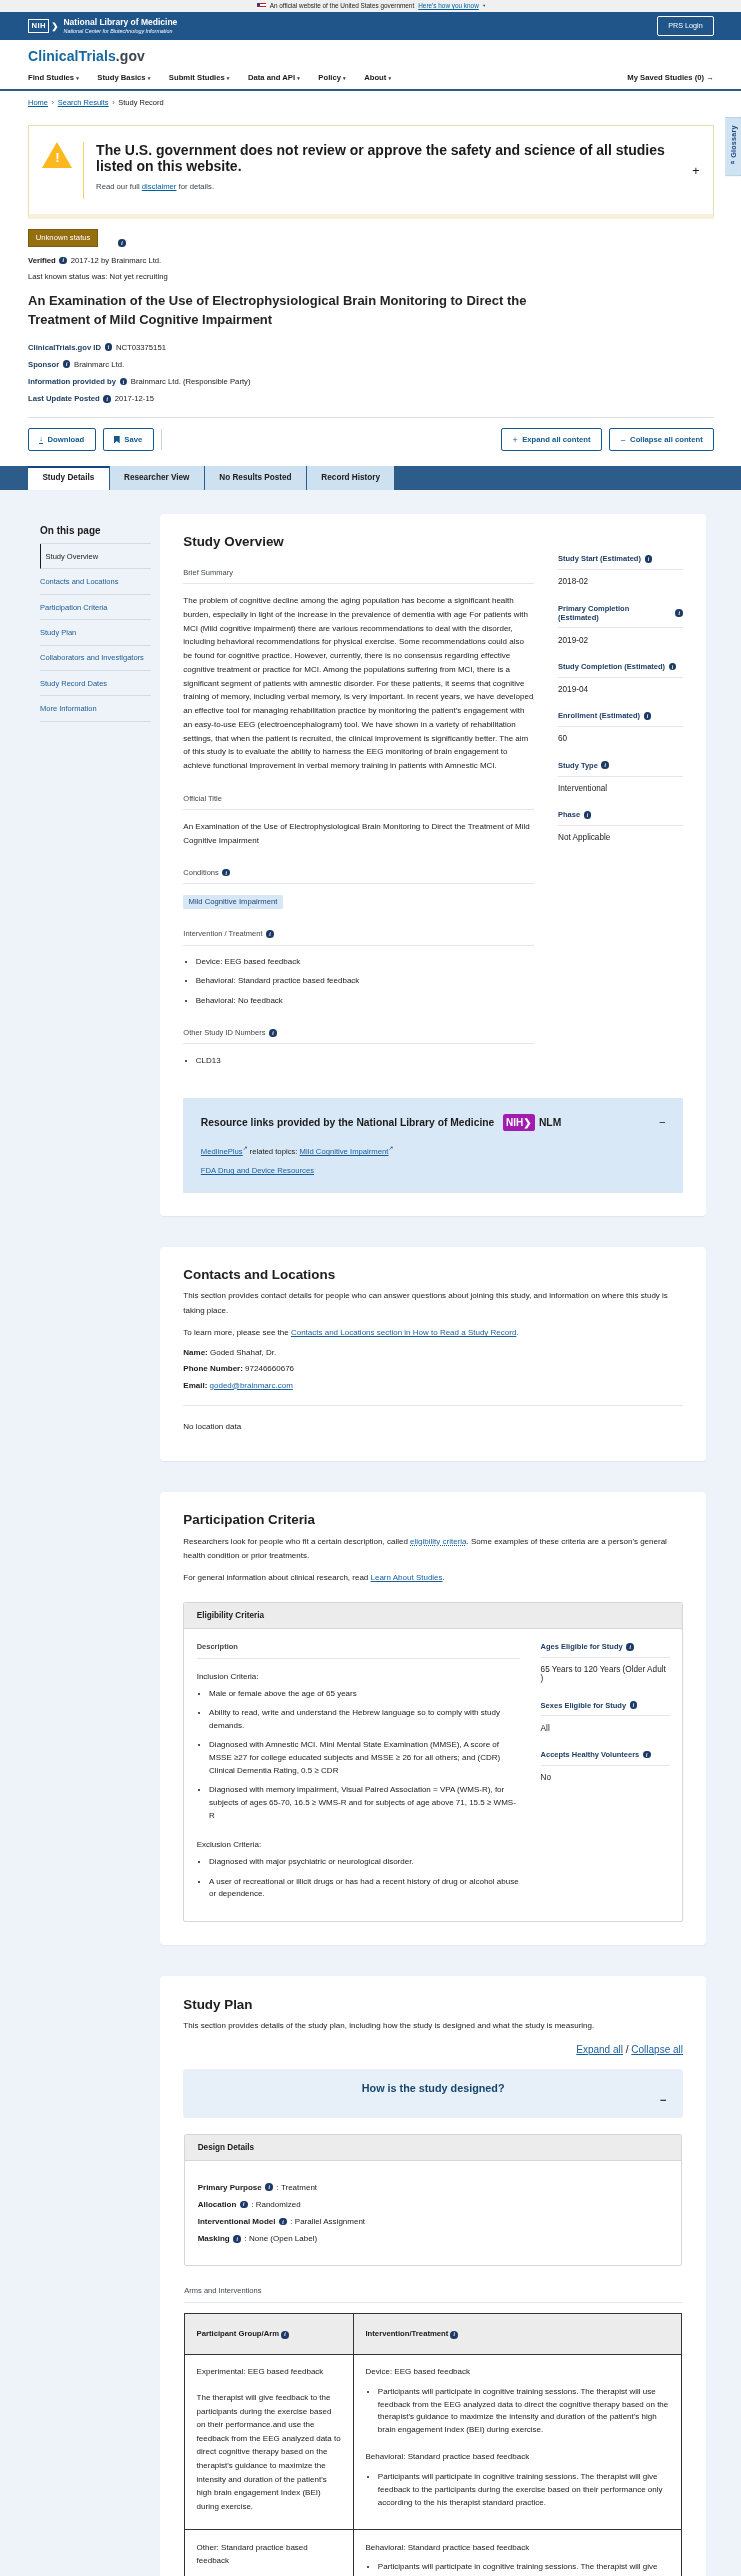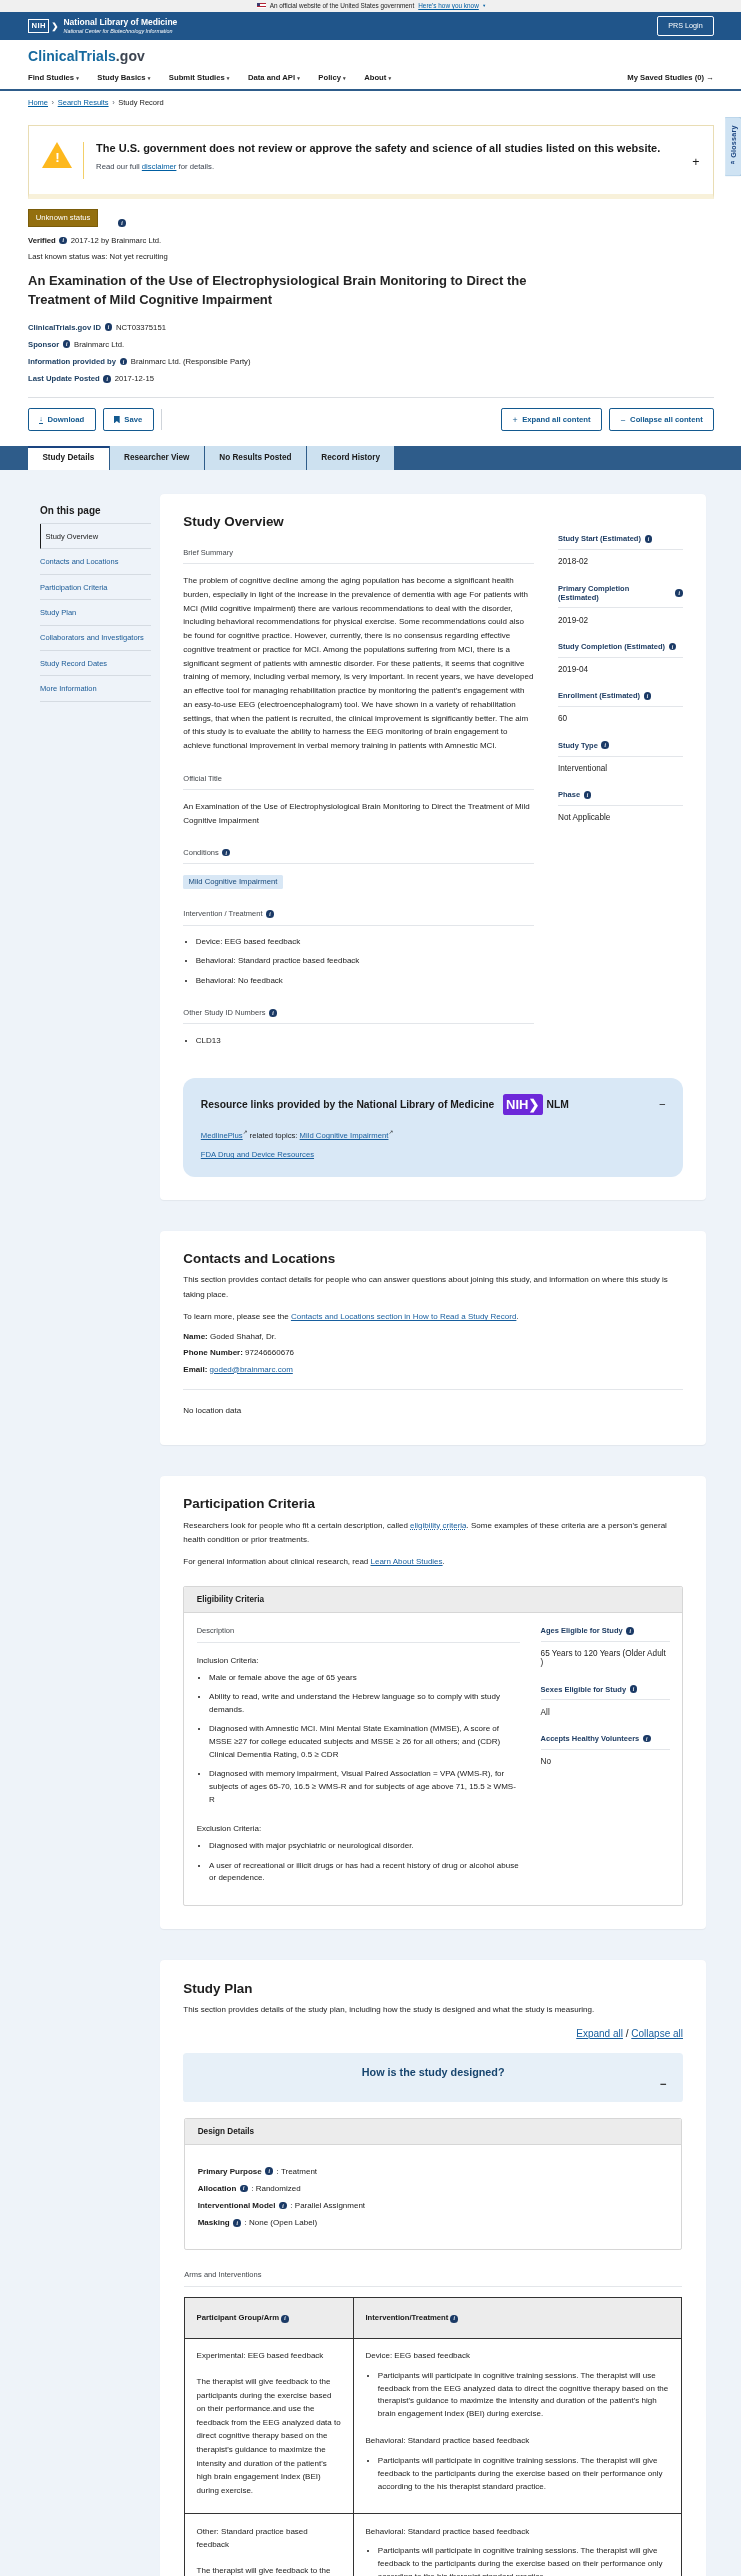--- a/index.html
+++ b/index.html
@@ -38,21 +38,21 @@
   
   .glossary-tab { position:absolute; top:117px; right:0; background:#cfe3f3; border:0.5px solid #a9c9e2; border-right:none; border-radius:4.1px 0 0 4.1px; padding:7.2px 3.6px; writing-mode:vertical-rl; transform:rotate(180deg); font-weight:700; color:#1a4480; font-size:7.2px; cursor:pointer; letter-spacing:0.2px; }
   .glossary-tab .dbl { font-size:7.7px; margin-top:4.1px; transform:rotate(90deg); display:inline-block; }
 
   
   .warning { margin:13.4px 28px 0; border:0.5px solid #e9ddb4; border-bottom:5.2px solid #f8f1da; background:#fff; display:flex; position:relative; padding:15.5px 31px 15.5px 13.4px; }
   .warn-tri { width:30px; height:26px; position:relative; flex:none; margin-right:10.3px; }
   .warn-tri .t { width:0; height:0; border-left:15px solid transparent; border-right:15px solid transparent; border-bottom:26px solid #fdb81e; }
   .warn-tri .bang { position:absolute; left:50%; top:8.2px; transform:translateX(-50%); color:#fff; font-weight:800; font-size:13.4px; }
   .warn-sep { border-left:1px solid #f3cf68; padding-left:12.4px; }
-  .warn-title { font-size:11px; font-weight:700; margin:0 0 8.2px; }
+  .warn-title { font-size:14px; font-weight:700; margin:0 0 8.2px; }
   .warn-body { font-size:7.7px; color:#3d4551; }
   .warn-body a { color:#005ea2; }
   .warn-plus { position:absolute; right:13.4px; top:44%; font-size:12.4px; color:#1b1b1b; cursor:pointer; line-height:1; }
 
   
   .status-row { padding:10.3px 28px 0; display:flex; align-items:flex-end; gap:20px; }
   .badge { background:#936f0f; border:0.5px solid #7a5c0a; color:#fff; font-size:7.7px; padding:3.1px 6.7px; }
   .verified-row { padding:9.3px 28px 0; font-size:7.7px; display:flex; align-items:center; gap:3.6px; }
   .verified-row b { font-weight:700; }
   .lastknown-row { padding:7.2px 28px 0; font-size:7.7px; }
@@ -100,25 +100,25 @@
   .ov-side { width:125px; flex:none; }
   .body-text { font-size:8px; line-height:1.72; margin:0; }
   .chip { display:inline-block; background:#d8e7f5; color:#174a7c; padding:2.6px 5.2px; border-radius:1.5px; font-size:7.7px; cursor:pointer; }
   ul.blist { margin:3.1px 0 0; padding-left:12.4px; }
   ul.blist li { margin:6.7px 0; font-size:8px; line-height:1.6; }
   .sfield { margin-bottom:17.5px; }
   .sfield .lab { font-weight:700; color:#1f3d63; font-size:7.5px; display:flex; gap:3.6px; align-items:center; padding-bottom:5.7px; border-bottom:0.5px solid #e3e6ea; margin-bottom:7.2px; }
   .sfield .val { font-size:8.2px; }
 
   
-  .resource-box { background:#d9e8f6; border-radius:12px; padding:15.5px 17.5px 17.5px; margin-top:24px; }
+  .resource-box { background:#d9e8f6; border-radius:1px; padding:15.5px 17.5px 17.5px; margin-top:24px; }
   .res-title-row { display:flex; align-items:center; gap:8.2px; }
   .res-title { font-size:10.3px; font-weight:700; }
   .nihnlm { display:inline-flex; align-items:center; gap:3.6px; }
-  .nih-black { background:#6d28d9; color:#fff; font-weight:800; font-size:13px; padding:3.1px 3.6px; border-radius:2.6px; }
+  .nih-black { background:#a21caf; color:#fff; font-weight:800; font-size:10px; padding:3.1px 3.6px; border-radius:2.6px; }
   .nih-black .arr { font-weight:800; }
   .nlm-txt { font-weight:700; font-size:10.3px; color:#1b1b1b; }
   .res-minus { margin-left:auto; font-size:11.3px; cursor:pointer; }
   .res-links { margin-top:14.4px; font-size:7.7px; }
   .res-links .row2 { margin-top:10.3px; }
   .ext { font-size:5.7px; vertical-align:super; }
 
   
   .contact-line { font-size:8px; margin:7.2px 0; }
   .contact-line b { font-weight:700; }
@@ -409,21 +409,21 @@
     <div class="card">
       <h2>Participation Criteria</h2>
       <p class="desc"><span>Researchers look for people who fit a certain description, called </span><a class="dashed-link" href="#">eligibility criteria</a><span>. Some examples of these criteria are a person's general health condition or prior treatments.</span></p>
       <p class="desc"><span>For general information about clinical research, read </span><a href="#">Learn About Studies</a><span>.</span></p>
 
       <div class="elig-box" style="margin-top:15.5px;">
         <div class="box-header">Eligibility Criteria</div>
         <div class="box-body">
           <div class="elig-grid">
             <div class="elig-main">
-              <div class="glabel first" style="margin-top:0;">
+              <div class="glabel first" style="margin-top:0;font-weight:bold;">
                     <span>Description</span>
                   </div>
               <div class="crit-title">Inclusion Criteria:</div>
               <ul class="blist">
                 <li>Male or female above the age of 65 years</li>
                 <li>Ability to read, write and understand the Hebrew language so to comply with study demands.</li>
                 <li>Diagnosed with Amnestic MCI. Mini Mental State Examination (MMSE), A score of MSSE ≥27 for college educated subjects and MSSE ≥ 26 for all others; and (CDR) Clinical Dementia Rating, 0.5 ≥ CDR</li>
                 <li>Diagnosed with memory impairment, Visual Paired Association = VPA (WMS-R), for subjects of ages 65-70, 16.5 ≥ WMS-R and for subjects of age above 71, 15.5 ≥ WMS-R</li>
               </ul>
               <div class="crit-title" style="margin-top:17.5px;">Exclusion Criteria:</div>

